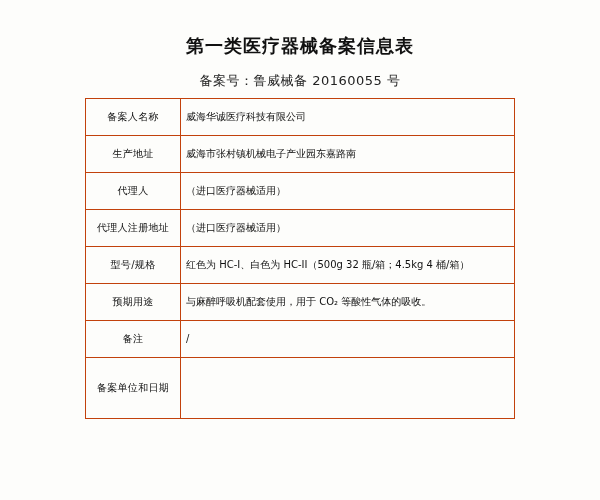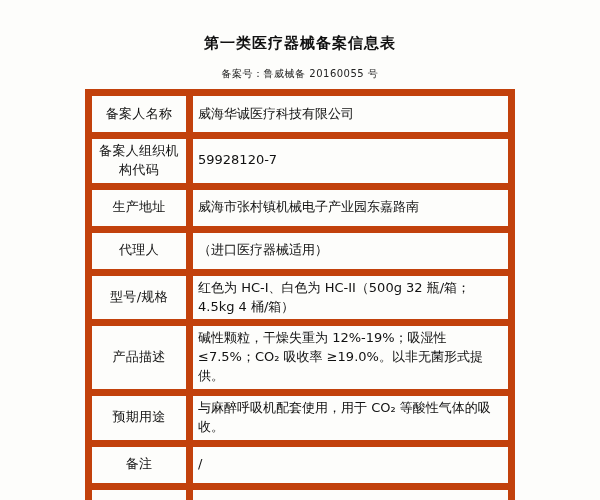--- a/index.html
+++ b/index.html
@@ -15,43 +15,43 @@
     overflow: hidden;
   }
   .page {
     position: relative;
     width: 600px;
     height: 500px;
     background: #fdfdfb;
   }
   .doc-title {
     text-align: center;
-    font-size: 15px;
+    font-size: 18px;
     font-weight: bold;
     letter-spacing: 1px;
     color: #111;
     padding-top: 34px;
   }
   .doc-subtitle {
     text-align: center;
-    font-size: 10px;
+    font-size: 13px;
     color: #222;
     padding-top: 14px;
     padding-bottom: 8px;
     letter-spacing: 0.5px;
   }
   table.form {
     border-collapse: collapse;
     margin: 0 auto;
     width: 430px;
     table-layout: fixed;
   }
   table.form td {
-    border: 7px solid #c2410c;
-    font-size: 13px;
+    border: 1px solid #c2410c;
+    font-size: 10px;
     color: #111;
     padding: 3px 5px;
     line-height: 1.45;
     vertical-align: middle;
   }
   td.label {
     width: 84px;
     text-align: center;
     letter-spacing: 0.3px;
   }
@@ -80,38 +80,34 @@
   <div class="doc-title">第一类医疗器械备案信息表</div>
   <div class="doc-subtitle">备案号：鲁威械备 20160055 号</div>
 
   <table class="form">
     <tbody>
       <tr>
         <td class="label tall">备案人名称</td>
         <td class="value tall">威海华诚医疗科技有限公司</td>
       </tr>
       <tr>
-        <td class="label row-2line">备案人组织机构代码</td>
-        <td class="value row-2line">59928120-7</td>
-      </tr>
-      <tr>
         <td class="label tall">生产地址</td>
         <td class="value tall">威海市张村镇机械电子产业园东嘉路南</td>
       </tr>
       <tr>
         <td class="label tall">代理人</td>
         <td class="value tall">（进口医疗器械适用）</td>
       </tr>
       <tr>
+        <td class="label tall">代理人注册地址</td>
+        <td class="value tall">（进口医疗器械适用）</td>
+      </tr>
+      <tr>
         <td class="label tall">型号/规格</td>
         <td class="value tall">红色为 HC-I、白色为 HC-II（500g   32 瓶/箱；4.5kg   4 桶/箱）</td>
-      </tr>
-      <tr>
-        <td class="label row-2line">产品描述</td>
-        <td class="value row-2line">碱性颗粒，干燥失重为 12%-19%；吸湿性 ≤7.5%；CO₂ 吸收率 ≥19.0%。以非无菌形式提供。</td>
       </tr>
       <tr>
         <td class="label tall">预期用途</td>
         <td class="value tall">与麻醉呼吸机配套使用，用于 CO₂ 等酸性气体的吸收。</td>
       </tr>
       <tr>
         <td class="label tall">备注</td>
         <td class="value tall">/</td>
       </tr>
       <tr>

